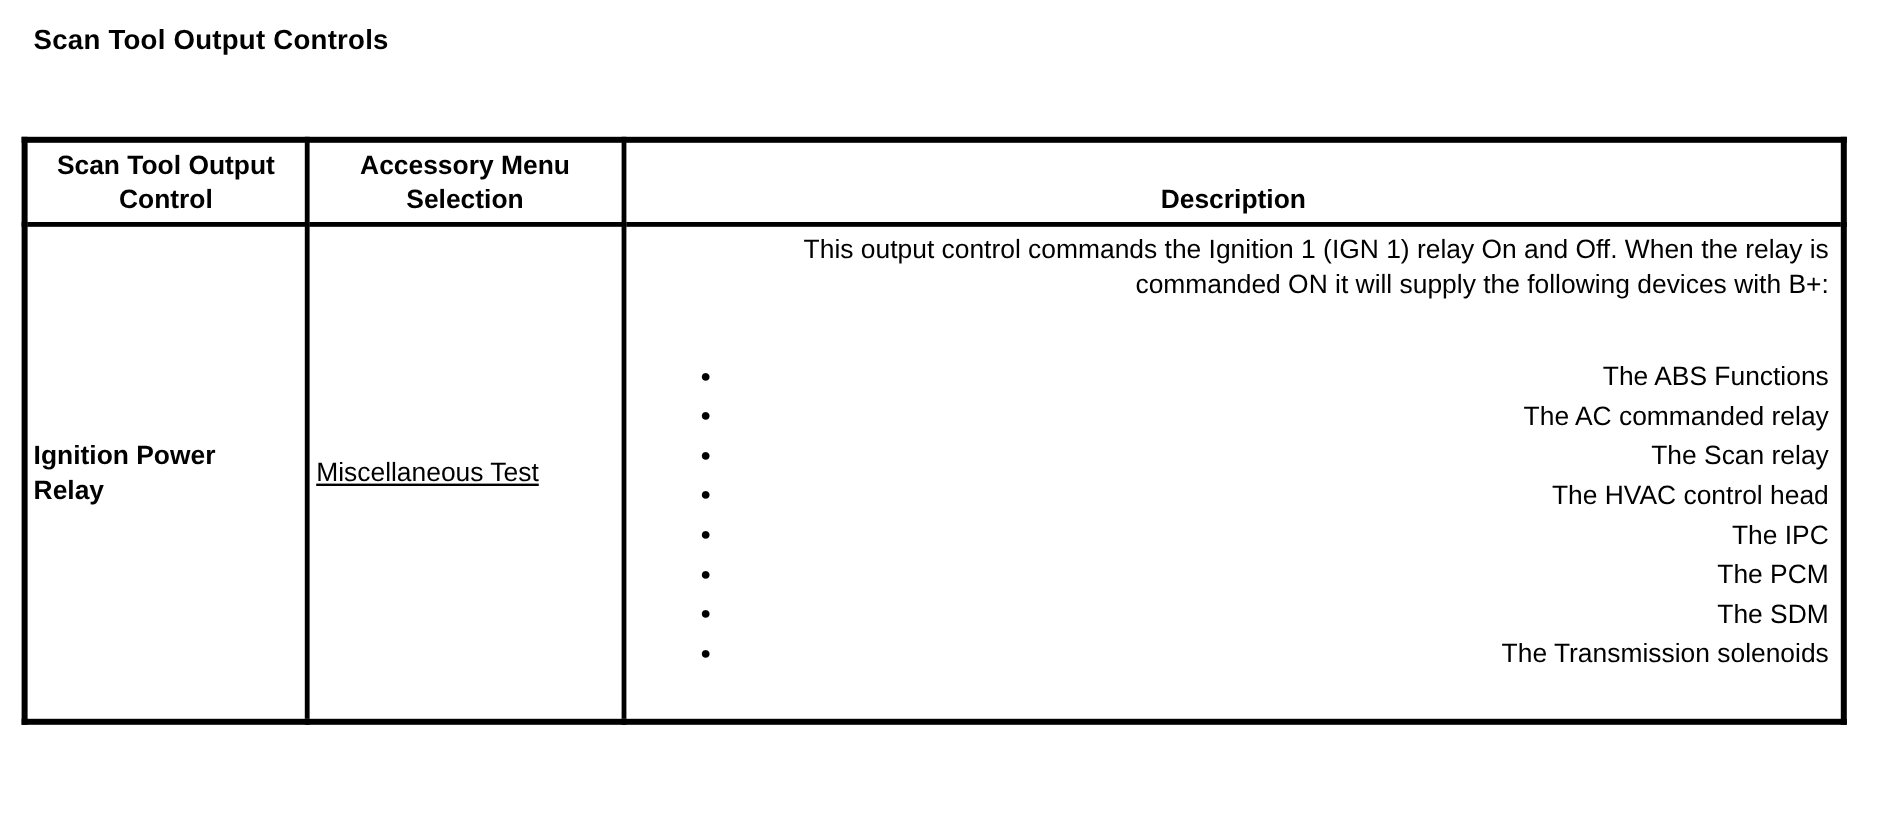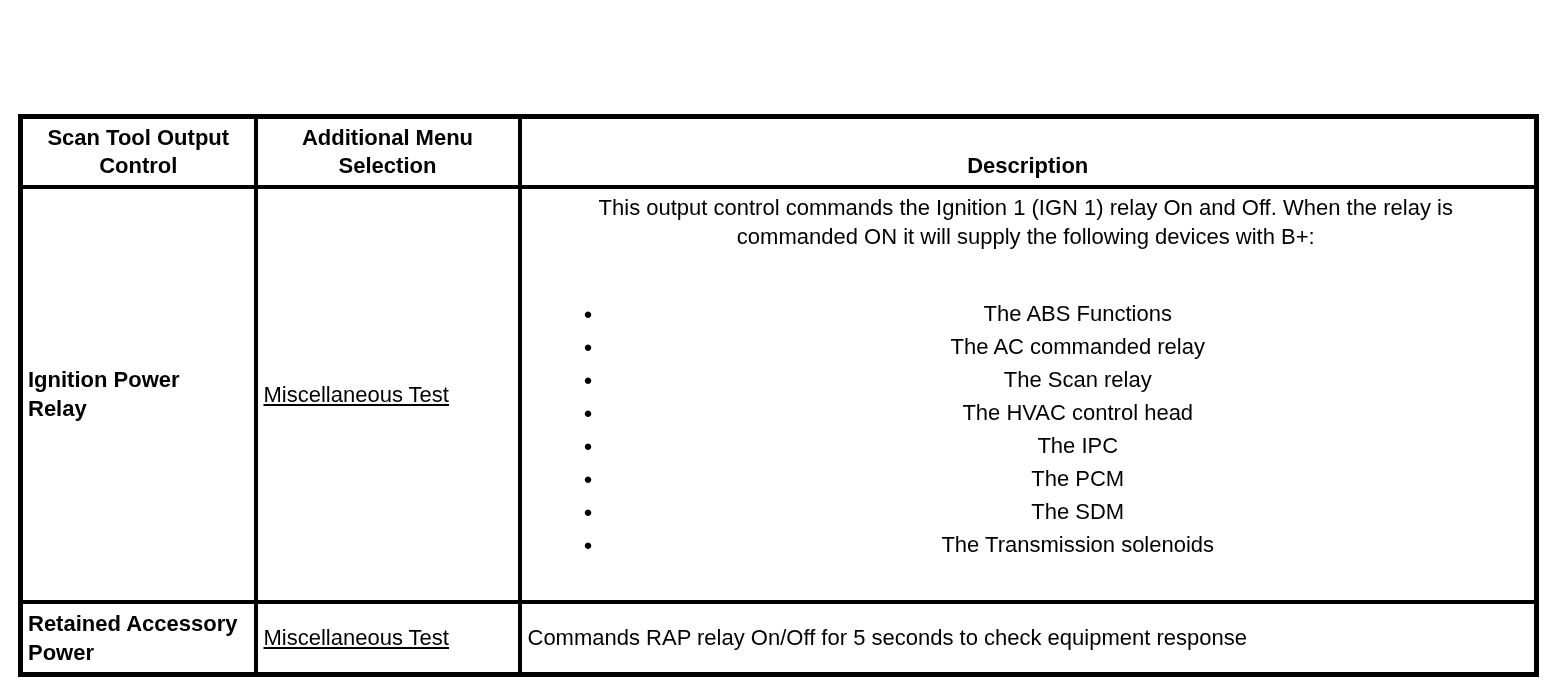--- a/index.html
+++ b/index.html
@@ -64,21 +64,21 @@
     font-weight: bold;
   }
   td.menu-cell {
     vertical-align: middle;
     text-align: left;
     padding: 0 2px 0 6px;
     text-decoration: underline;
   }
   td.desc-cell-top {
     vertical-align: top;
-    text-align: center;
+    text-align: right;
     padding: 4px 10px 0 6px;
     margin-top: 29px;
   }
   td.desc-cell-middle {
     vertical-align: middle;
     text-align: left;
     padding: 0 10px 0 6px;
   }
   .desc-intro {
     margin: 0;
@@ -104,32 +104,33 @@
   }
   .desc-line {
     margin: 0;
   }
 </style>
 </head>
 <body>
 
 <div class="page">
 
+  <h1 class="doc-title">Scan Tool Output Controls</h1>
 
   <table class="output-controls">
     <colgroup>
       <col class="c1">
       <col class="c2">
       <col class="c3">
     </colgroup>
     <thead>
       <tr class="header-row">
         <th>Scan Tool Output
 Control</th>
-        <th>Additional Menu
+        <th>Accessory Menu
 Selection</th>
         <th>Description</th>
       </tr>
     </thead>
     <tbody>
       <tr class="row-1">
         <td class="control-cell">Ignition Power
 Relay</td>
         <td class="menu-cell">Miscellaneous Test</td>
         <td class="desc-cell-top">
@@ -140,24 +141,16 @@
             <li>The AC commanded relay</li>
             <li>The Scan relay</li>
             <li>The HVAC control head</li>
             <li>The IPC</li>
             <li>The PCM</li>
             <li>The SDM</li>
             <li>The Transmission solenoids</li>
           </ul>
         </td>
       </tr>
-      <tr class="row-2">
-        <td class="control-cell">Retained Accessory
-Power</td>
-        <td class="menu-cell">Miscellaneous Test</td>
-        <td class="desc-cell-middle">
-          <p class="desc-line">Commands RAP relay On/Off for 5 seconds to check equipment response</p>
-        </td>
-      </tr>
     </tbody>
   </table>
 
 </div>
 
 </body></html>

